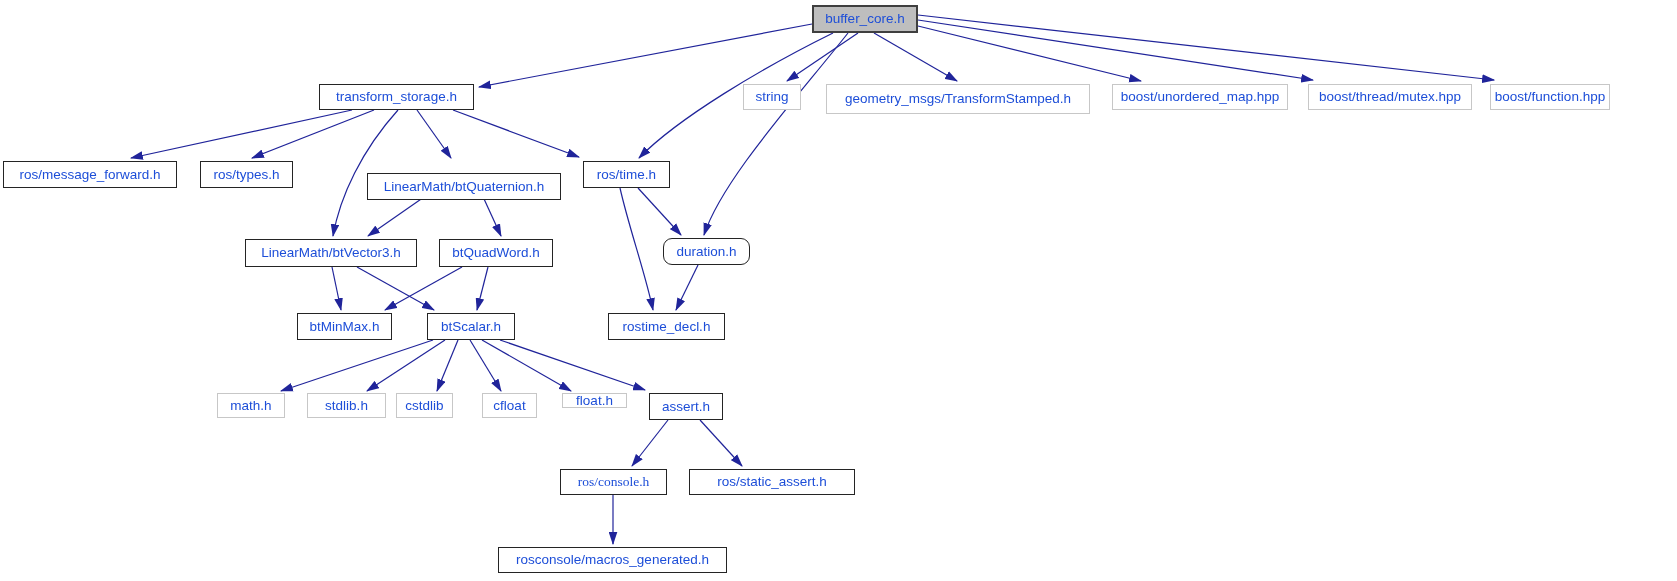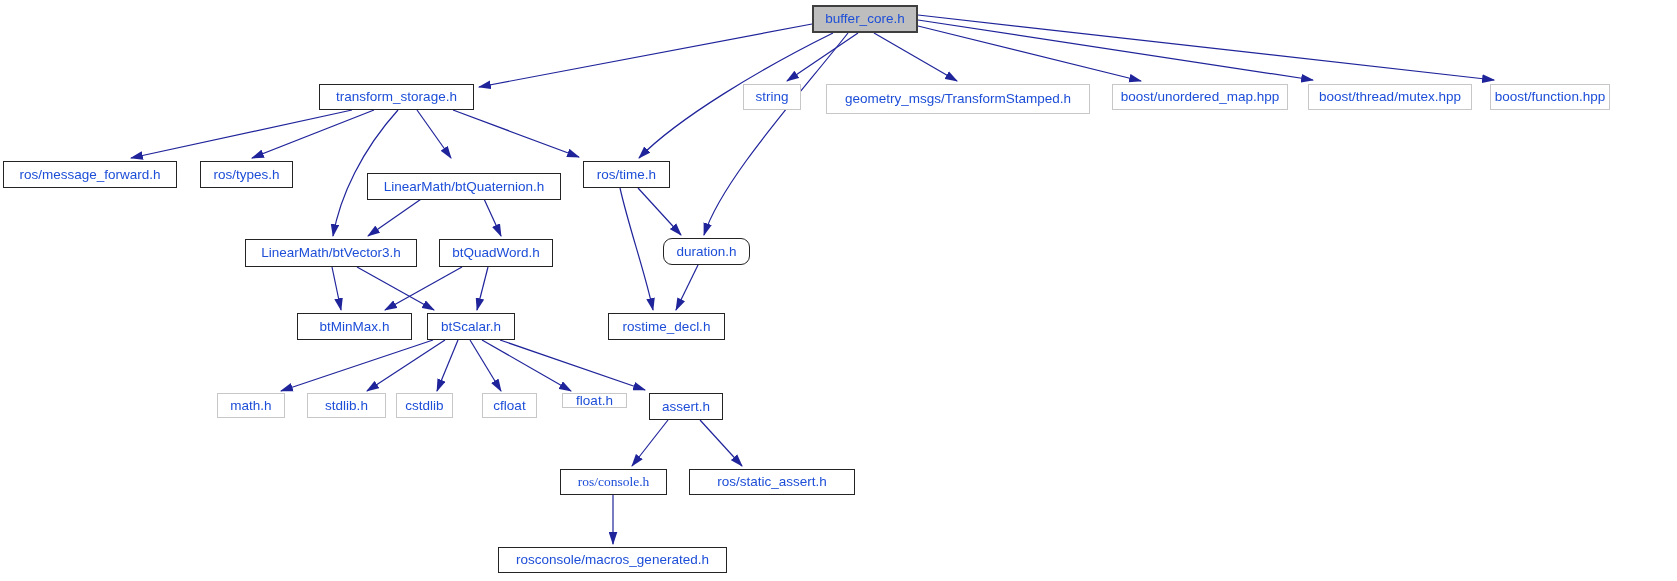--- a/index.html
+++ b/index.html
@@ -68,21 +68,21 @@
       <div class="node node--external" style="left: 1112px; top: 84px; width: 176px; height: 26px;">boost/unordered_map.hpp</div>
       <div class="node node--external" style="left: 1308px; top: 84px; width: 164px; height: 26px;">boost/thread/mutex.hpp</div>
       <div class="node node--external" style="left: 1490px; top: 84px; width: 120px; height: 26px;">boost/function.hpp</div>
       <div class="node" style="left: 3px; top: 161px; width: 174px; height: 27px;">ros/message_forward.h</div>
       <div class="node" style="left: 200px; top: 161px; width: 93px; height: 27px;">ros/types.h</div>
       <div class="node" style="left: 367px; top: 161px; width: 194px; height: 27px; margin-top: 12px;">LinearMath/btQuaternion.h</div>
       <div class="node" style="left: 583px; top: 161px; width: 87px; height: 27px;">ros/time.h</div>
       <div class="node" style="left: 245px; top: 239px; width: 172px; height: 28px;">LinearMath/btVector3.h</div>
       <div class="node" style="left: 439px; top: 239px; width: 114px; height: 28px;">btQuadWord.h</div>
       <div class="node" style="left: 663px; top: 238px; width: 87px; height: 27px; border-radius: 9px;">duration.h</div>
-      <div class="node" style="left: 297px; top: 313px; width: 115px; height: 27px;">btMinMax.h</div>
+      <div class="node" style="left: 297px; top: 313px; width: 95px; height: 27px;">btMinMax.h</div>
       <div class="node" style="left: 427px; top: 313px; width: 88px; height: 27px;">btScalar.h</div>
       <div class="node" style="left: 608px; top: 313px; width: 117px; height: 27px;">rostime_decl.h</div>
       <div class="node node--external" style="left: 217px; top: 393px; width: 68px; height: 25px;">math.h</div>
       <div class="node node--external" style="left: 307px; top: 393px; width: 79px; height: 25px;">stdlib.h</div>
       <div class="node node--external" style="left: 396px; top: 393px; width: 57px; height: 25px;">cstdlib</div>
       <div class="node node--external" style="left: 482px; top: 393px; width: 55px; height: 25px;">cfloat</div>
       <div class="node node--external" style="left: 562px; top: 393px; width: 65px; height: 15px;">float.h</div>
       <div class="node" style="left: 649px; top: 393px; width: 74px; height: 27px;">assert.h</div>
       <div class="node" style="left: 560px; top: 469px; width: 107px; height: 26px; font-family: Liberation Serif, serif;">ros/console.h</div>
       <div class="node" style="left: 689px; top: 469px; width: 166px; height: 26px;">ros/static_assert.h</div>

